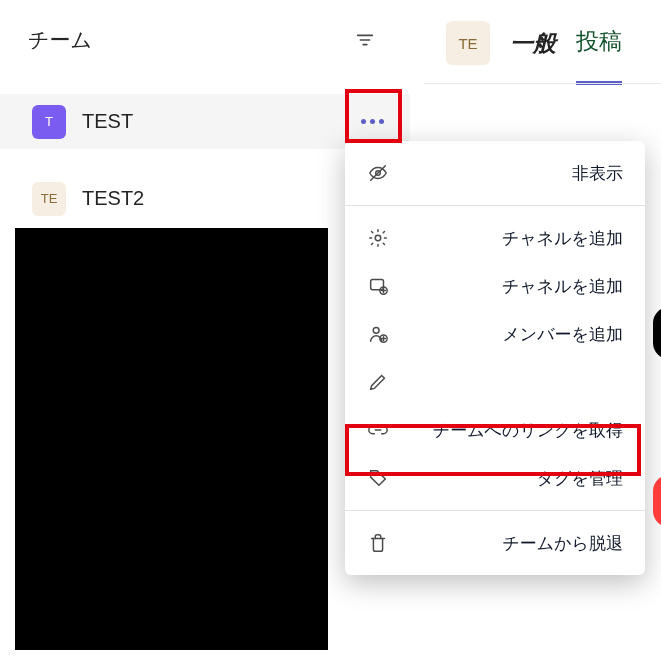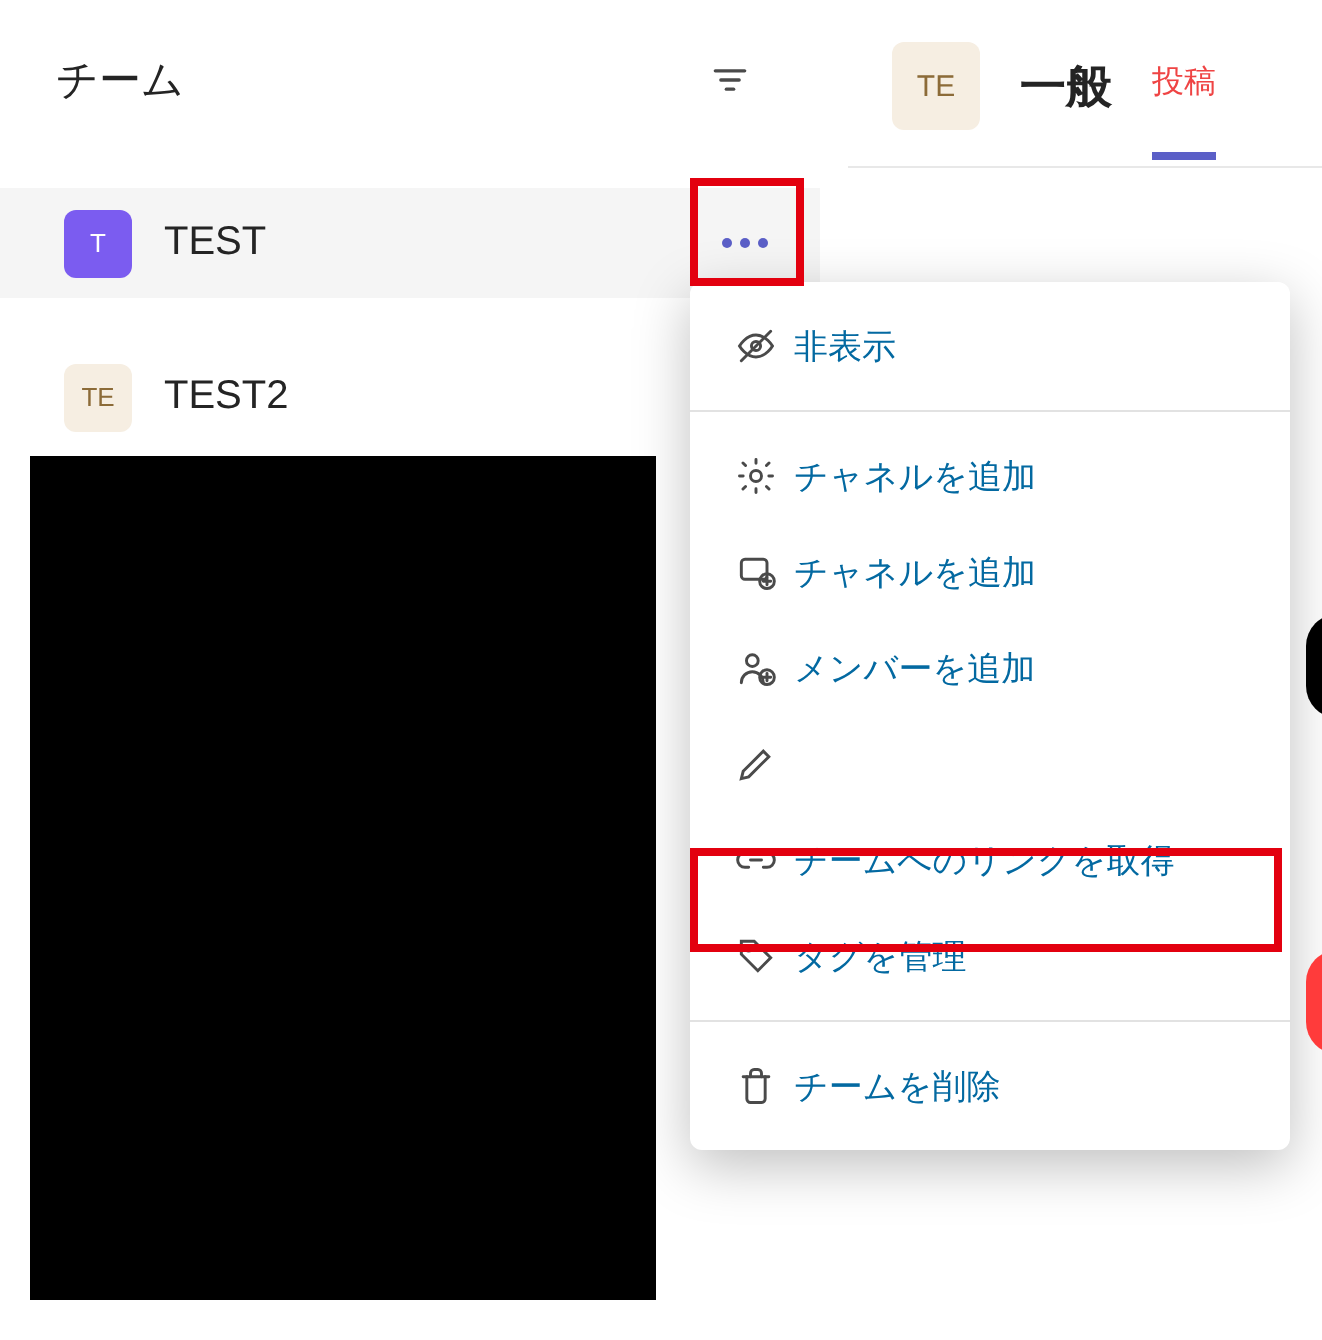--- a/index.html
+++ b/index.html
@@ -90,24 +90,24 @@
     gap: 20px;
     padding-left: 22px;
   }
   .avatar-lg {
     width: 44px; height: 44px;
     border-radius: 6px;
     background: #f6eee2; color: #8c6b38;
     display: flex; align-items: center; justify-content: center;
     font-size: 15px; font-weight: 500;
   }
-  .channel-name { font-size: 23px; font-weight: 700; }
+  .channel-name { font-size: 23px; font-weight: 700; font-style: italic; }
   .tab {
-    font-size: 16px;
-    color: #ef4444;
+    font-size: 23px;
+    color: #14532d;
     padding-bottom: 4px;
     position: relative;
     text-align: right;
   }
   .tab.active::after {
     content: "";
     position: absolute;
     left: 0; right: 0;
     bottom: -24px;
     height: 4px;
@@ -120,26 +120,27 @@
     left: 345px; top: 141px;
     width: 300px;
     background: #ffffff;
     border-radius: 6px;
     box-shadow: 0 8px 28px rgba(0,0,0,0.25);
     padding: 8px 0;
   }
   .menu-item {
     display: flex;
     align-items: center;
-    gap: 8px;
+    gap: 32px;
     height: 48px;
     padding: 0 22px;
     font-size: 17px;
-    color: #0369a1;
-    cursor: pointer;
+    color: #0f172a;
+    cursor: pointer;
+    justify-content: space-between;
   }
   .menu-icon {
     width: 22px; height: 22px;
     flex: 0 0 auto;
     color: #4a4a4a;
   }
   .menu-sep {
     border: none;
     border-top: 1px solid #e2e2e2;
     margin: 8px 0;
@@ -272,21 +273,21 @@
     </svg>
     <span>タグを管理</span>
   </div>
   <hr class="menu-sep">
   <div class="menu-item">
     <svg class="menu-icon" viewBox="0 0 24 24" fill="none" stroke="currentColor" stroke-width="1.6" stroke-linecap="round">
       <path d="M5 7h14"></path>
         <path d="M7 7v12a2 2 0 002 2h6a2 2 0 002-2V7"></path>
         <path d="M9 7V5a2 2 0 012-2h2a2 2 0 012 2v2"></path>
     </svg>
-    <span>チームを削除</span>
+    <span>チームから脱退</span>
   </div>
 </div>
 
 <div class="callout more"></div>
 <div class="callout edit"></div>
 
 <div class="edge-blob" style="top:307px;"></div>
 <div class="edge-blob red" style="top:475px;"></div>
 
 </body></html>

